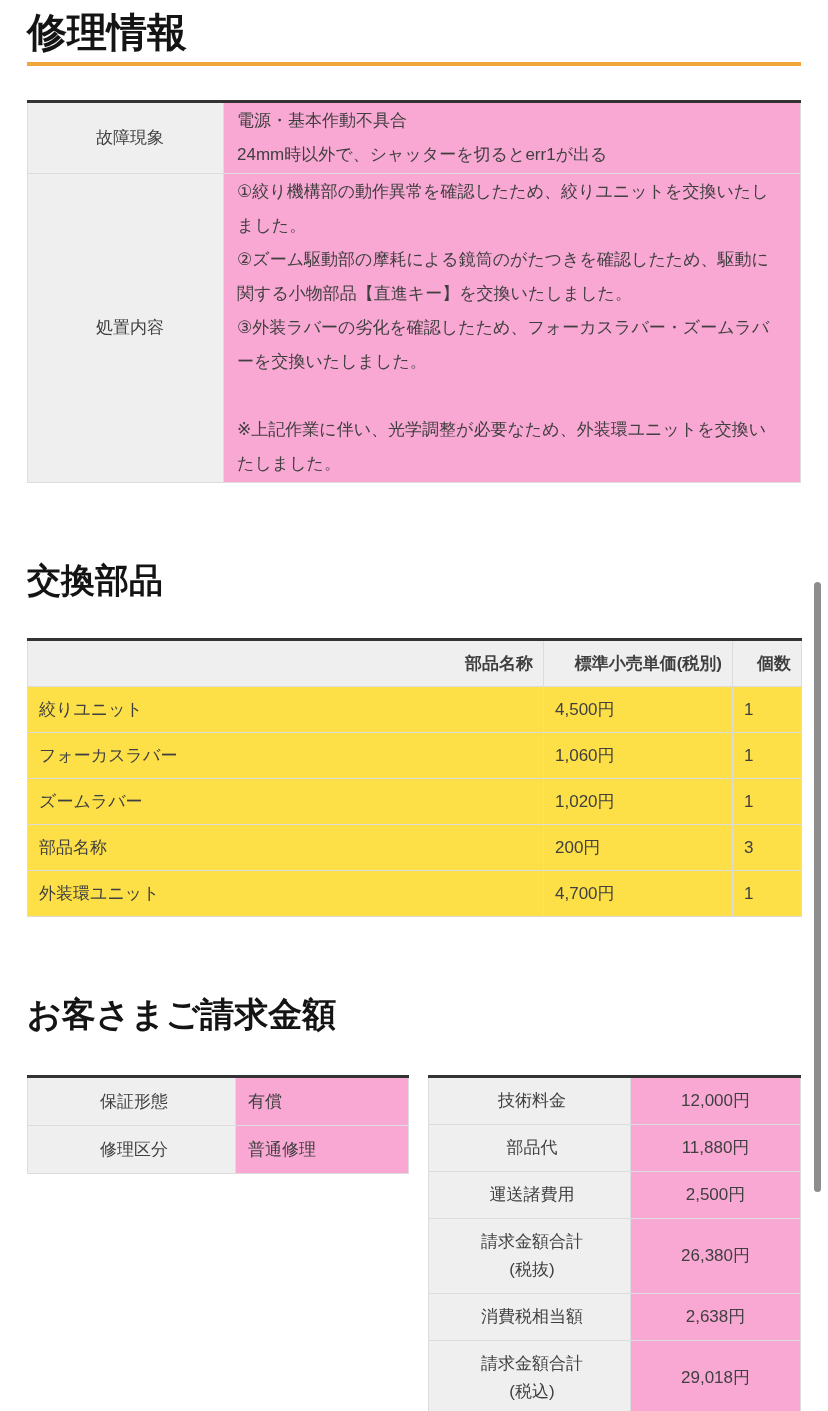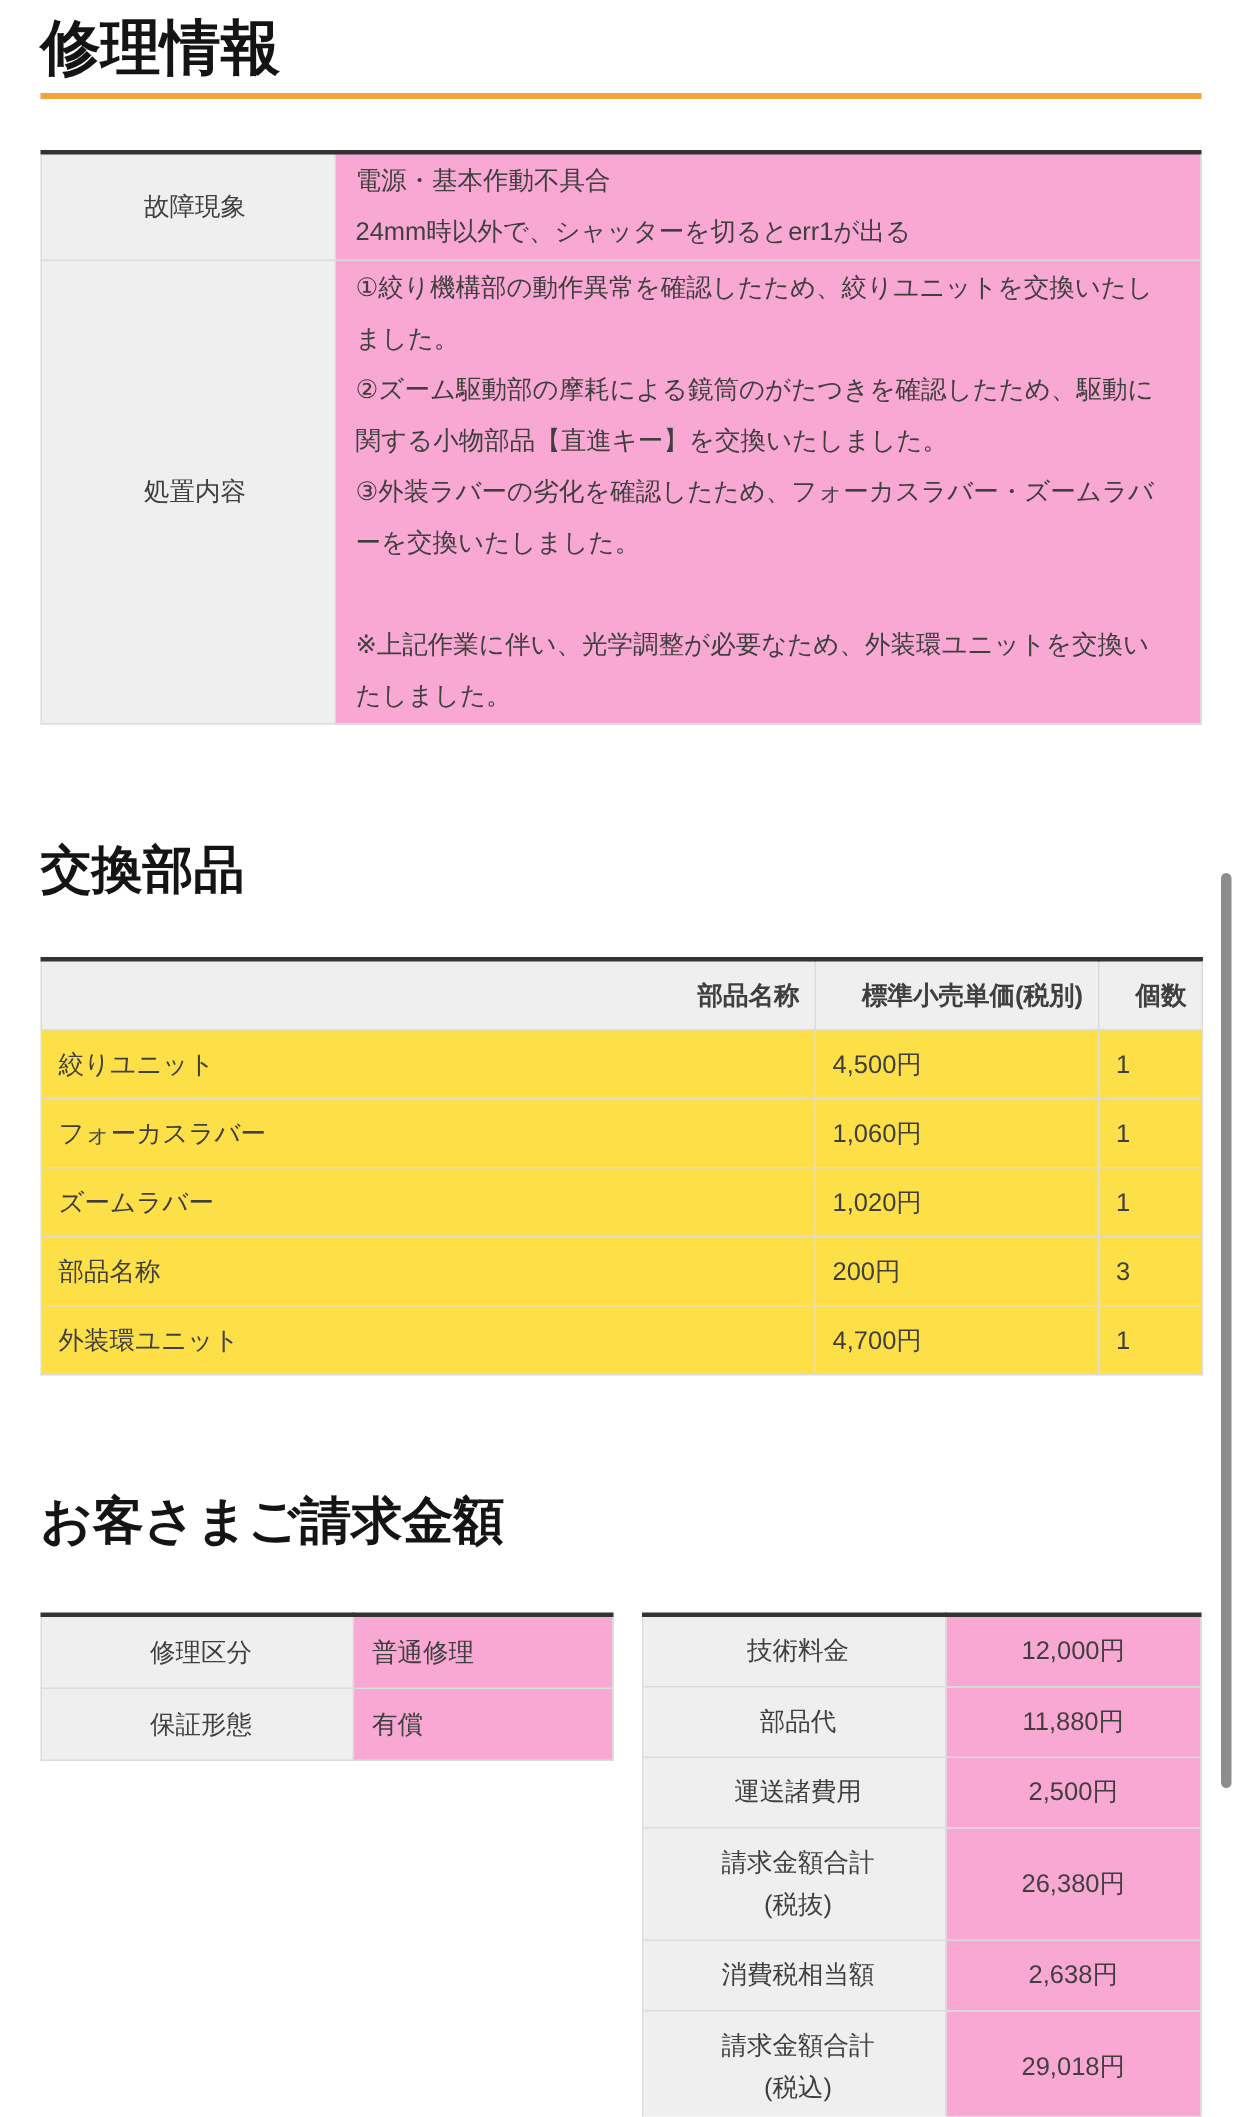--- a/index.html
+++ b/index.html
@@ -227,26 +227,26 @@
     </tbody>
   </table>
 
   <h2 class="section-title">お客さまご請求金額</h2>
 
   <div class="billing-row">
 
     <table class="billing-left">
       <tbody>
         <tr>
+          <th class="label-cell">保証形態</th>
+          <td class="value-cell">有償</td>
+        </tr>
+        <tr>
           <th class="label-cell">修理区分</th>
           <td class="value-cell">普通修理</td>
-        </tr>
-        <tr>
-          <th class="label-cell">保証形態</th>
-          <td class="value-cell">有償</td>
         </tr>
       </tbody>
     </table>
 
     <table class="billing-right">
       <tbody>
         <tr>
           <th class="label-cell pre">技術料金</th>
           <td class="value-cell">12,000円</td>
         </tr>

